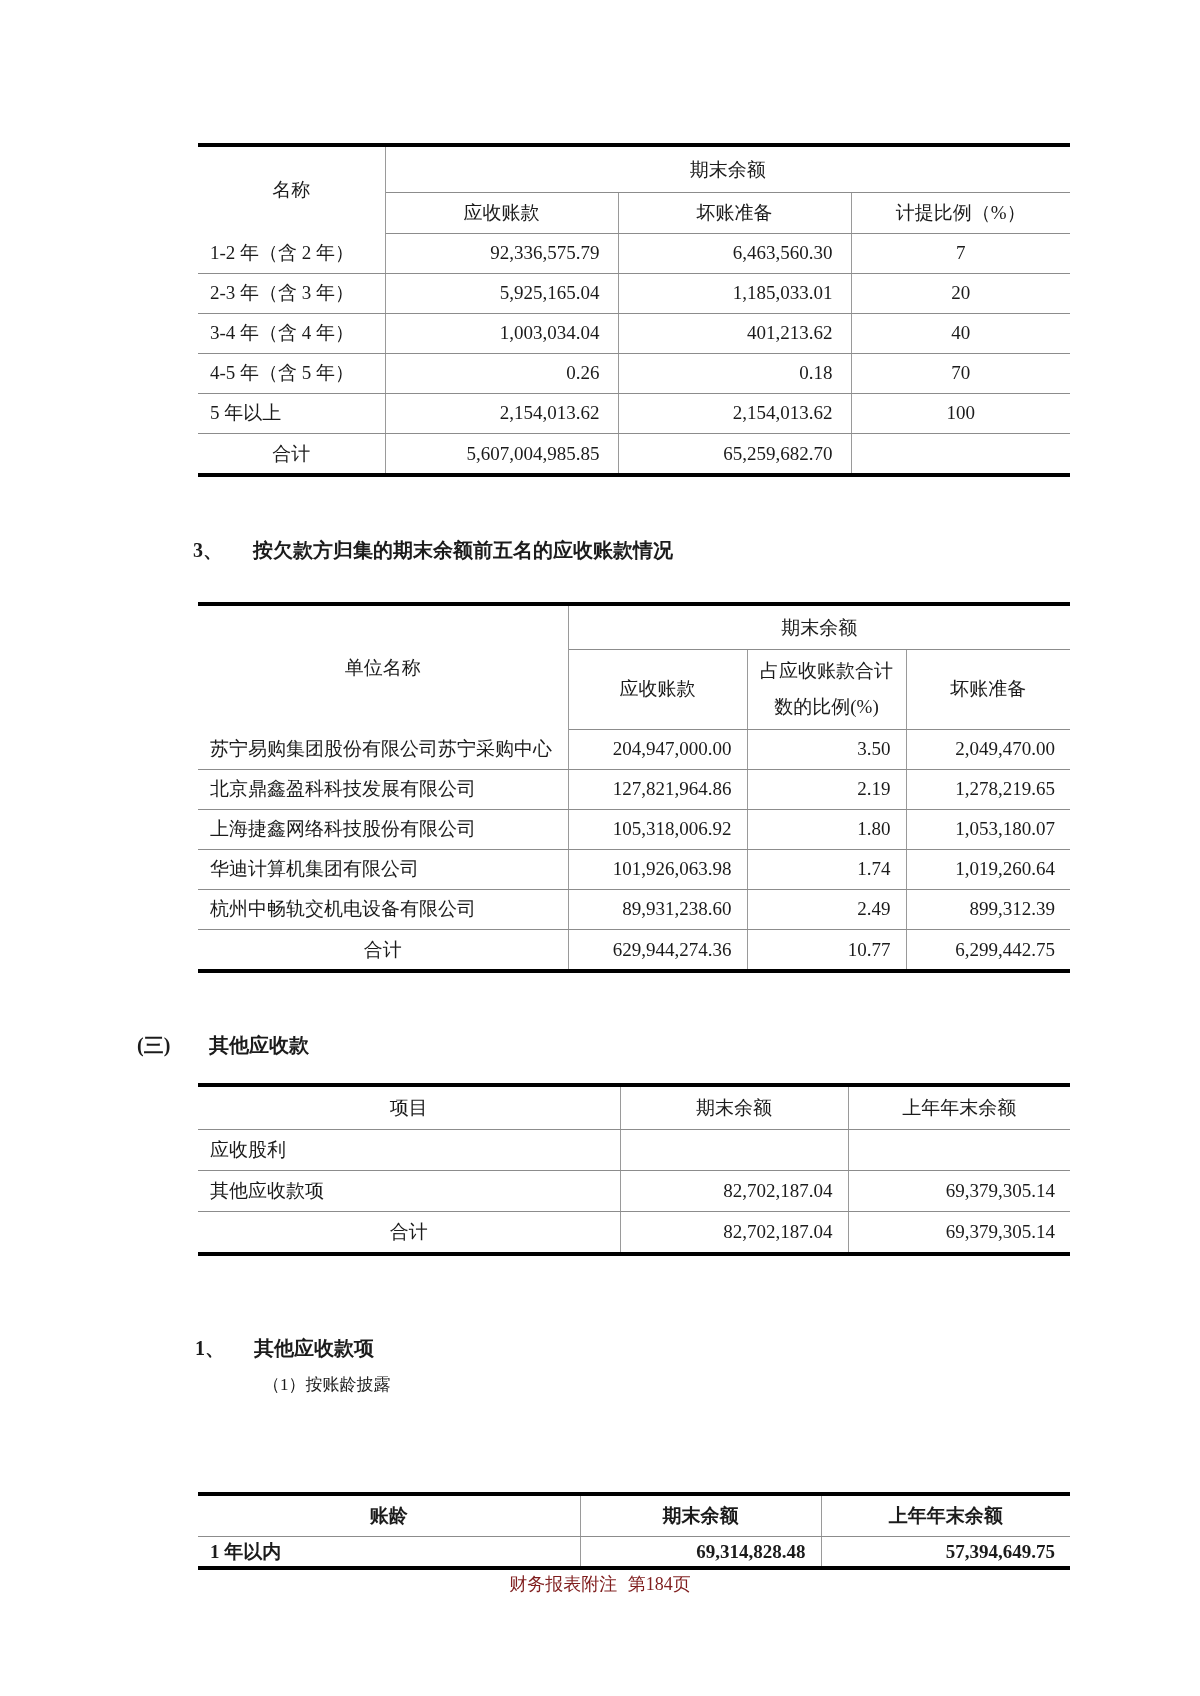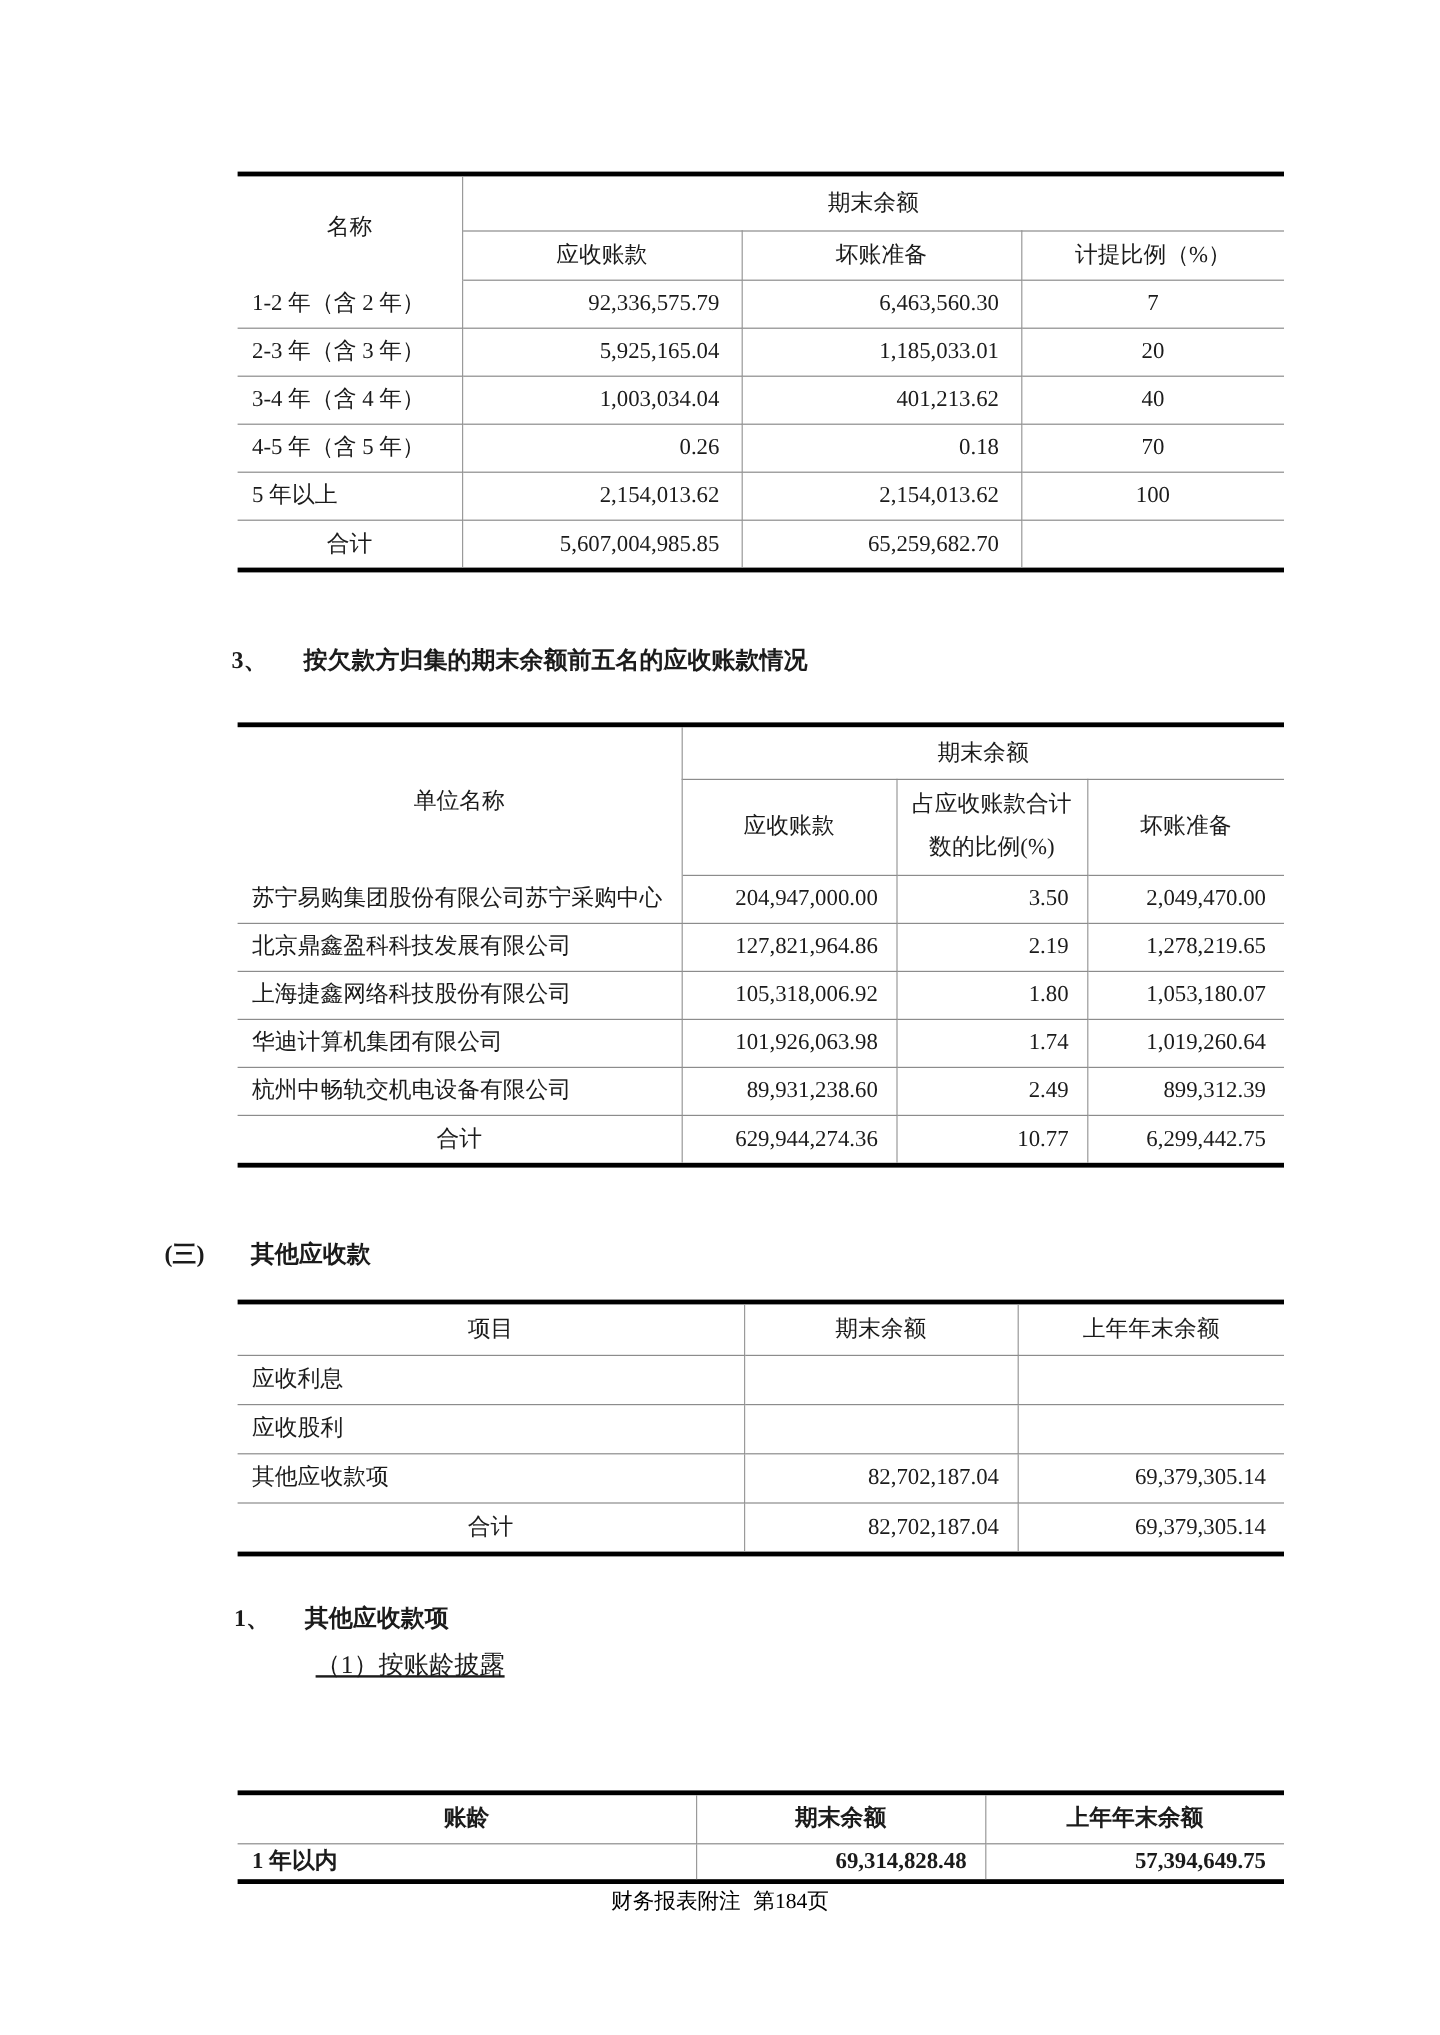--- a/index.html
+++ b/index.html
@@ -35,31 +35,30 @@
   .wrapcell { text-align:center; padding:0 10px; line-height:1.9; }
   .heading {
     position:absolute;
     font-size:20px;
     font-weight:bold;
     white-space:nowrap;
   }
   .heading .h-num { display:inline-block; }
   .subheading {
     position:absolute;
-    font-size:21px;
+    font-size:17px;
     font-weight:normal;
     white-space:nowrap;
-    text-decoration:underline;
   }
   .footer {
     position:absolute;
     left:0; width:1200px;
     text-align:center;
     font-size:18px;
-    color:#000000;
+    color:#7f1d1d;
     word-spacing:6px;
   }
 </style>
 </head>
 <body>
 
 <div class="page">
 
   <div class="tbl-wrap" style="top:143px;">
     <table>
@@ -192,25 +191,20 @@
           <col style="width:228px">
           <col style="width:222px">
         </colgroup>
       <tbody>
           <tr style="height:42px">
         <td class="ctr bb vr">项目</td>
         <td class="ctr bb vr">期末余额</td>
         <td class="ctr bb">上年年末余额</td>
       </tr>
       <tr style="height:41px">
-        <td class="lbl bb vr">应收利息</td>
-        <td class="num2 bb vr"></td>
-        <td class="num2 bb"></td>
-      </tr>
-      <tr style="height:41px">
         <td class="lbl bb vr">应收股利</td>
         <td class="num2 bb vr"></td>
         <td class="num2 bb"></td>
       </tr>
       <tr style="height:41px">
         <td class="lbl bb vr">其他应收款项</td>
         <td class="num2 bb vr">82,702,187.04</td>
         <td class="num2 bb">69,379,305.14</td>
       </tr>
       <tr style="height:41px">

